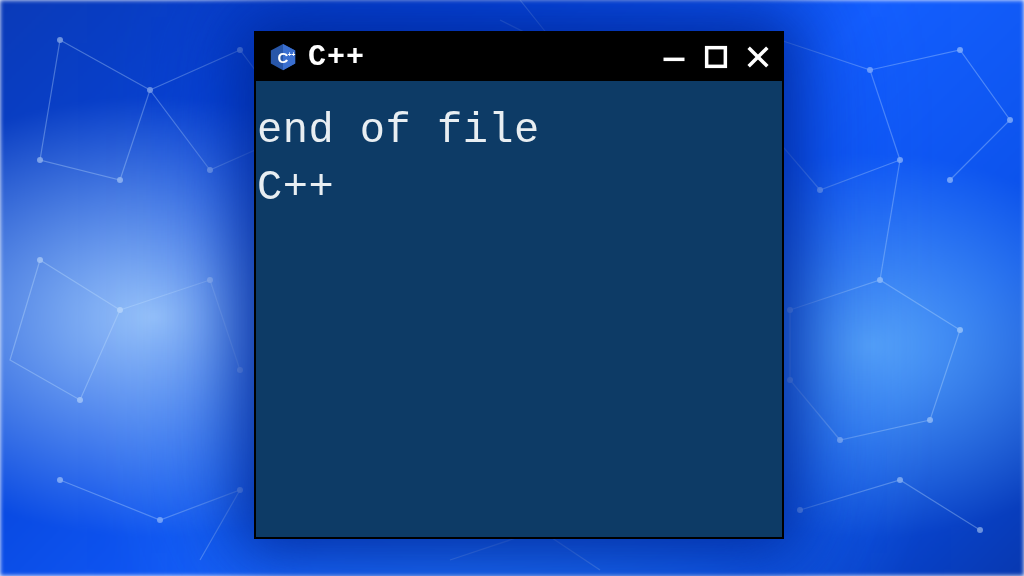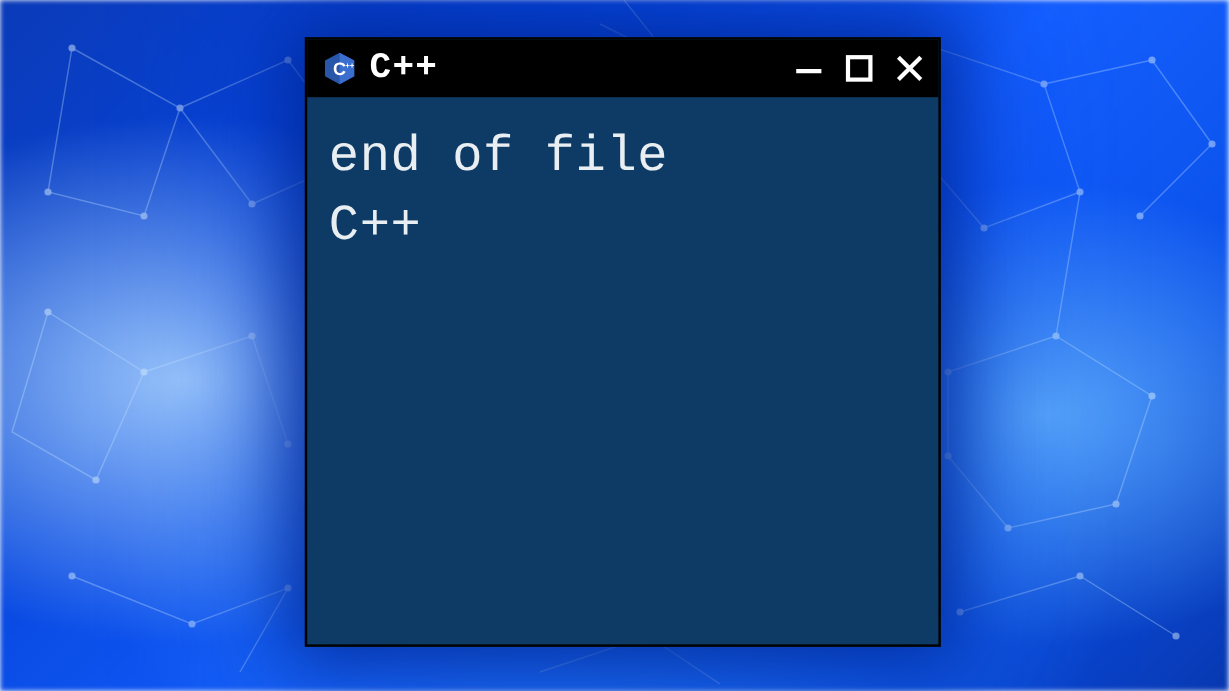--- a/index.html
+++ b/index.html
@@ -70,21 +70,21 @@
       cursor: pointer;
       user-select: none;
       display: inline-flex;
       align-items: center;
       justify-content: center;
       width: 28px;
       height: 28px;
     }
     .win-btn svg { stroke: #fff; stroke-width: 3; fill: none; }
     .content {
-      padding: 22px 18px;
+      padding: 22px 1px;
       color: #e8eef2;
       font-size: 42px;
       line-height: 1.35;
       font-family: 'Consolas', 'Monaco', 'Courier New', monospace;
       letter-spacing: 0.5px;
     }
     .content .line { display: block; white-space: pre; }
   </style>
 </head>
 <body>

